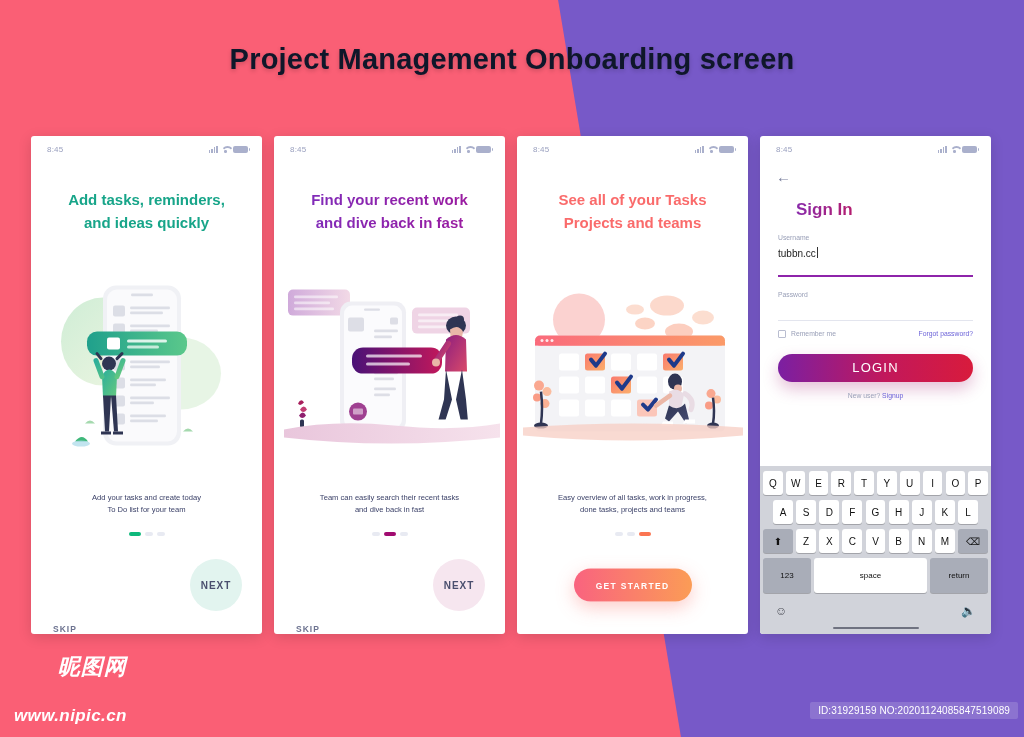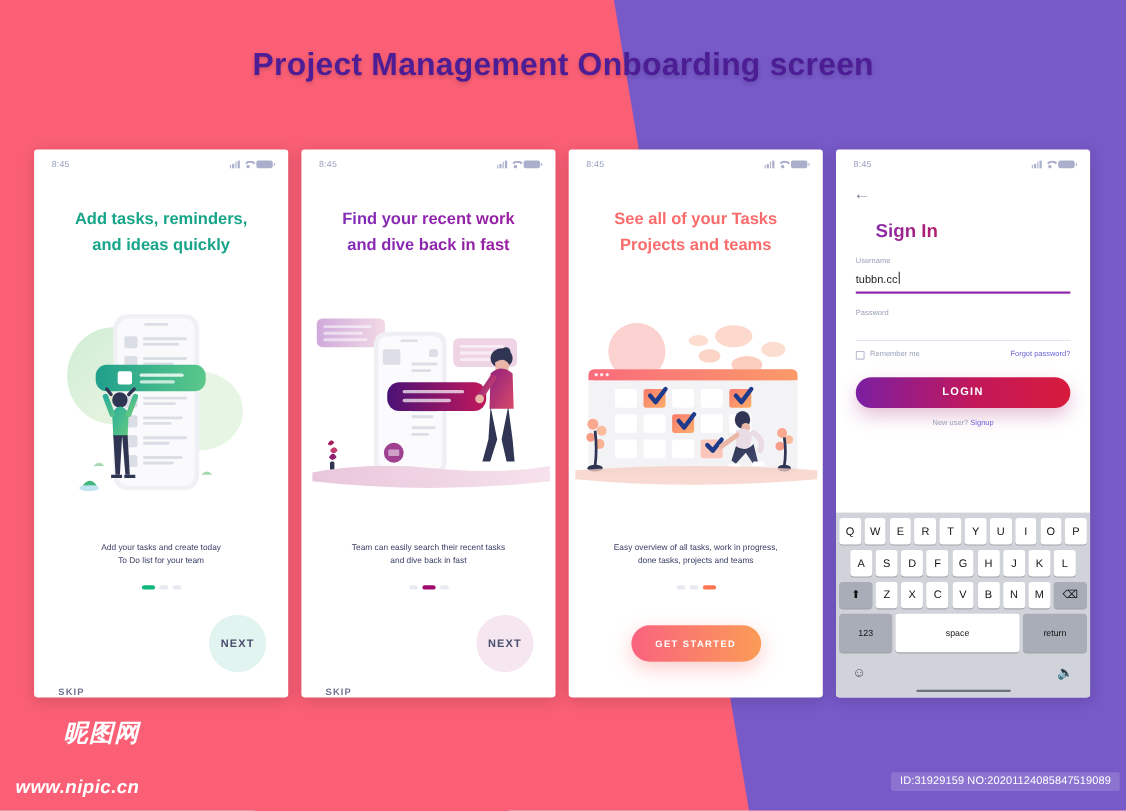--- a/index.html
+++ b/index.html
@@ -21,21 +21,21 @@
     clip-path: polygon(54.5% 0, 100% 0, 100% 100%, 66.5% 100%);
   }
 
   
   #header {
     position: absolute; top: 0; left: 0; right: 0; height: 118px;
     display: flex; align-items: center; justify-content: center;
     z-index: 5;
   }
   #header h1 {
-    color: #4c1d95;
+    color: #0f172a;
     font-size: 29px;
     font-weight: 700;
     letter-spacing: .2px;
     text-shadow: 0 2px 4px rgba(0,0,0,.18);
   }
 
   
   #cards {
     position: absolute;
     top: 136px; left: 31px;
@@ -146,41 +146,41 @@
   .back-arrow { font-size: 15px; color: #7b809e; line-height: 1; cursor:pointer; }
   .signin-title {
     font-size: 17px; font-weight: 700; padding: 14px 18px 0;
     background: linear-gradient(90deg,#7B2FBE 0%,#C2185B 100%);
     -webkit-background-clip:text; background-clip:text; color:transparent;
     display: inline-block;
   }
   .field { padding: 0 18px; margin-top: 14px; }
   .field-label { font-size: 6.8px; color: #9aa0b8; }
   .field-value {
-    font-size: 10px; color: #222; padding: 6px 0 5px; position: relative;
+    font-size: 10px; color: #222; padding: 6px 0 16px; position: relative;
     min-height: 21px;
   }
   .caret {
     display:inline-block; width:1px; height:11px; background:#333;
     vertical-align:-1px; margin-left:1px;
   }
   .underline { height: 1.6px; background: #8E24AA; }
   .underline.faint { height: 1px; background: #E3E5EE; }
   .row-opts {
     display:flex; align-items:center; justify-content:space-between;
     padding: 9px 18px 0;
   }
   .remember { display:flex; align-items:center; gap:5px; }
   .cbox { width:8px;height:8px;border:1px solid #b9bdd0;border-radius:1px; cursor:pointer; }
   .remember-lbl { font-size: 6.8px; color:#9aa0b8; }
   .forgot { font-size: 6.8px; color:#6C63D8; cursor:pointer; }
   .login-btn {
     margin: 16px 18px 0; height: 28px; border-radius: 14px;
     background: linear-gradient(90deg,#7B1FA2 0%,#C2185B 55%,#D81B3C 100%);
-    color:#fff; font-size:10px; font-weight:700; letter-spacing:1.2px;
+    color:#fff; font-size:13px; font-weight:400; letter-spacing:1.2px;
     display:flex;align-items:center;justify-content:center;
     box-shadow: 0 7px 16px rgba(160,30,110,.28);
     cursor:pointer;
   }
   .newuser { text-align:center; font-size:6.8px; color:#9aa0b8; margin-top:10px; }
   .newuser b { color:#6C63D8; font-weight:400; cursor:pointer; }
 
   
   .keyboard {
     margin-top: auto; background:#D1D3DA; padding: 5px 3px 0;

